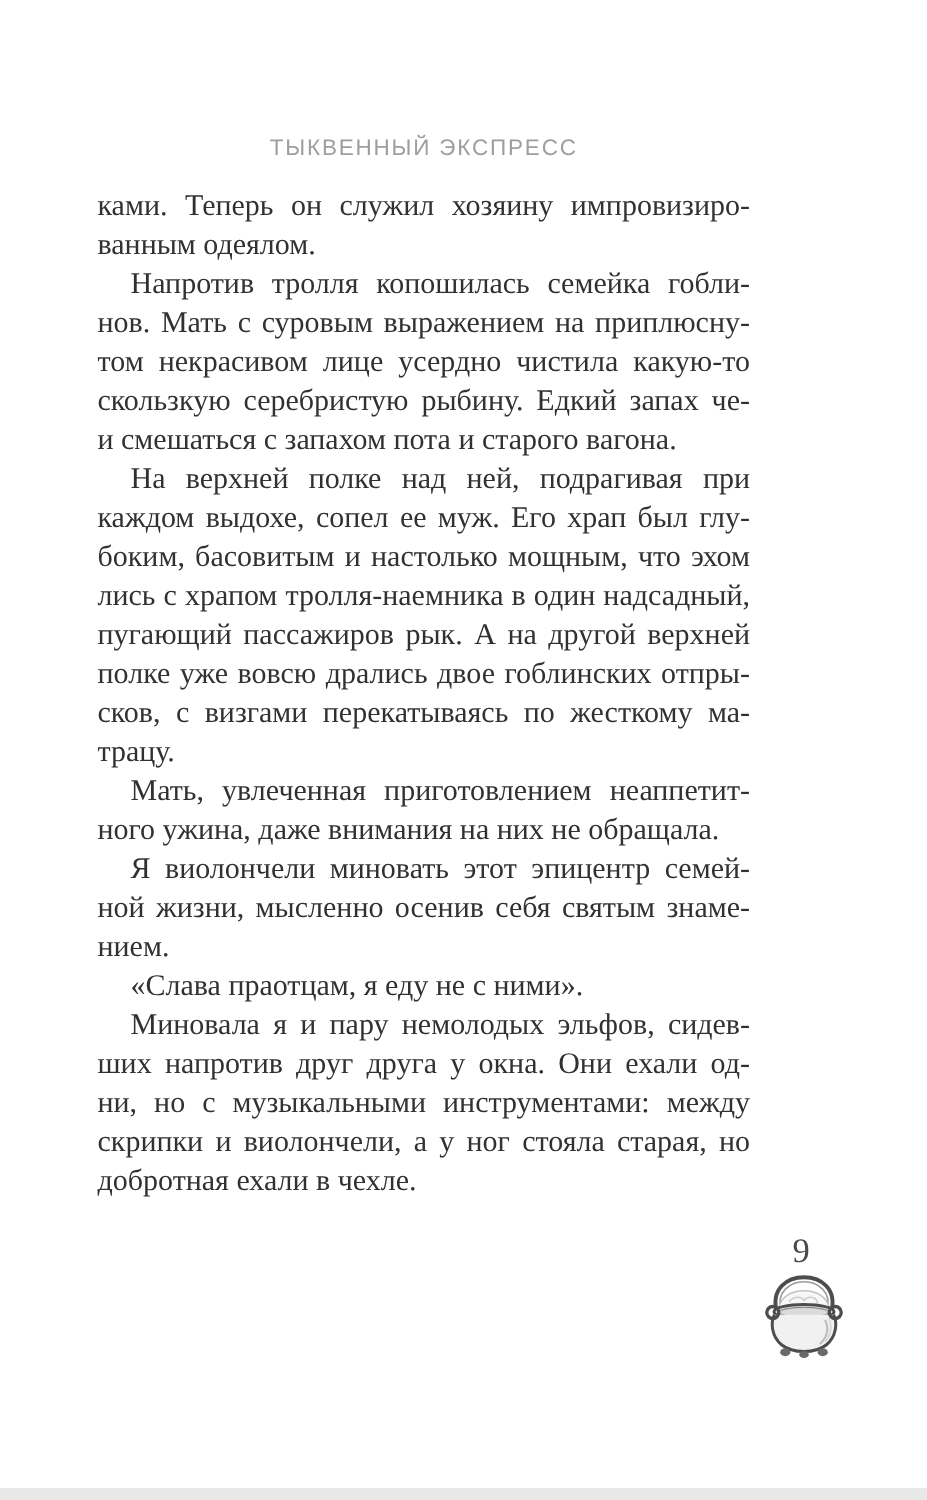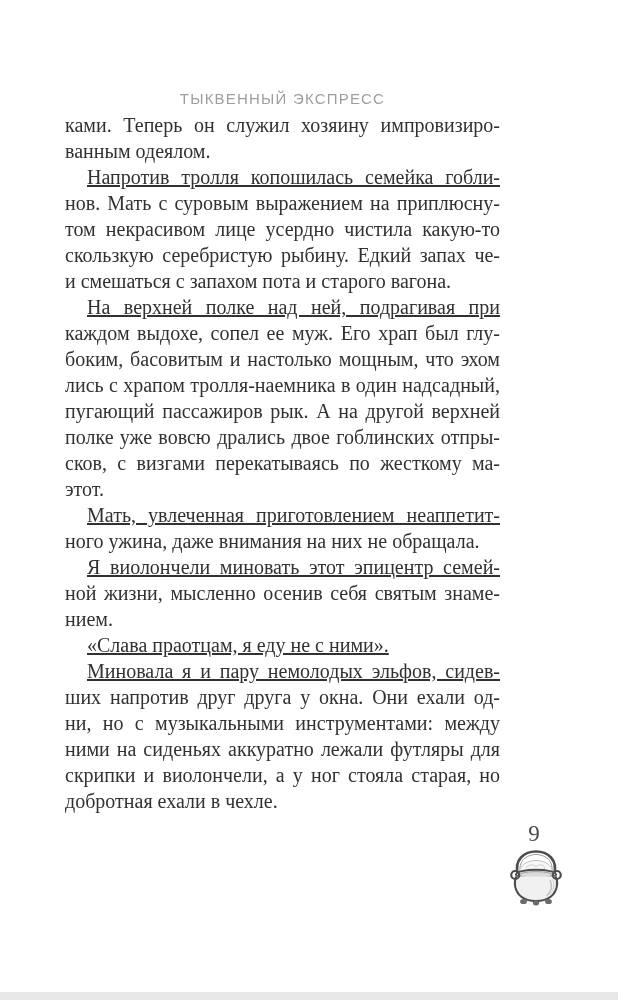--- a/index.html
+++ b/index.html
@@ -20,35 +20,35 @@
     width: 435px;
     text-align: center;
     font-family: "Liberation Sans", sans-serif;
     font-size: 15px;
     font-weight: 400;
     letter-spacing: 1.2px;
     color: #9e9e9e;
   }
   .text-column {
     position: absolute;
-    top: 112px;
+    top: 124px;
     left: 65px;
     width: 435px;
     font-family: "Liberation Serif", serif;
     font-size: 20px;
     line-height: 26px;
     color: #333130;
   }
   .line {
     text-align: justify;
     text-align-last: justify;
     white-space: normal;
   }
   .line.last { text-align-last: left; }
-  .line.indent { text-indent: 22px; text-decoration: underline; }
+  .line.indent { text-indent: 22px; }
   .page-number {
     position: absolute;
     top: 821px;
     left: 516px;
     width: 36px;
     text-align: center;
     font-family: "Liberation Serif", serif;
     font-size: 23px;
     color: #4a4a4a;
   }
@@ -75,31 +75,30 @@
       <div class="line">том некрасивом лице усердно чистила какую-то</div>
       <div class="line">скользкую серебристую рыбину. Едкий запах че-</div>
       <div class="line last">и смешаться с запахом пота и старого вагона.</div>
       <div class="line indent">На верхней полке над ней, подрагивая при</div>
       <div class="line">каждом выдохе, сопел ее муж. Его храп был глу-</div>
       <div class="line">боким, басовитым и настолько мощным, что эхом</div>
       <div class="line">лись с храпом тролля-наемника в один надсадный,</div>
       <div class="line">пугающий пассажиров рык. А на другой верхней</div>
       <div class="line">полке уже вовсю дрались двое гоблинских отпры-</div>
       <div class="line">сков, с визгами перекатываясь по жесткому ма-</div>
-      <div class="line last">этот.</div>
+      <div class="line last">трацу.</div>
       <div class="line indent">Мать, увлеченная приготовлением неаппетит-</div>
       <div class="line last">ного ужина, даже внимания на них не обращала.</div>
       <div class="line indent">Я виолончели миновать этот эпицентр семей-</div>
       <div class="line">ной жизни, мысленно осенив себя святым знаме-</div>
       <div class="line last">нием.</div>
       <div class="line indent last">«Слава праотцам, я еду не с ними».</div>
       <div class="line indent">Миновала я и пару немолодых эльфов, сидев-</div>
       <div class="line">ших напротив друг друга у окна. Они ехали од-</div>
       <div class="line">ни, но с музыкальными инструментами: между</div>
-      <div class="line">ними на сиденьях аккуратно лежали футляры для</div>
       <div class="line">скрипки и виолончели, а у ног стояла старая, но</div>
       <div class="line last">добротная ехали в чехле.</div>
     </div>
 
   <div class="page-number">9</div>
 
   <svg class="illustration" viewBox="0 0 60 58" xmlns="http://www.w3.org/2000/svg">
 
     <path d="M12 27 C 7.5 11, 19 3.5, 30 3.5 C 41 3.5, 52.5 11, 48 27" fill="none" stroke="#4d4d4d" stroke-width="2.6" stroke-linecap="round"></path>
     <path d="M14.5 25 C 11.5 13, 21 6.5, 30 6.5 C 39 6.5, 48.5 13, 45.5 25" fill="none" stroke="#9a9a9a" stroke-width="1"></path>

